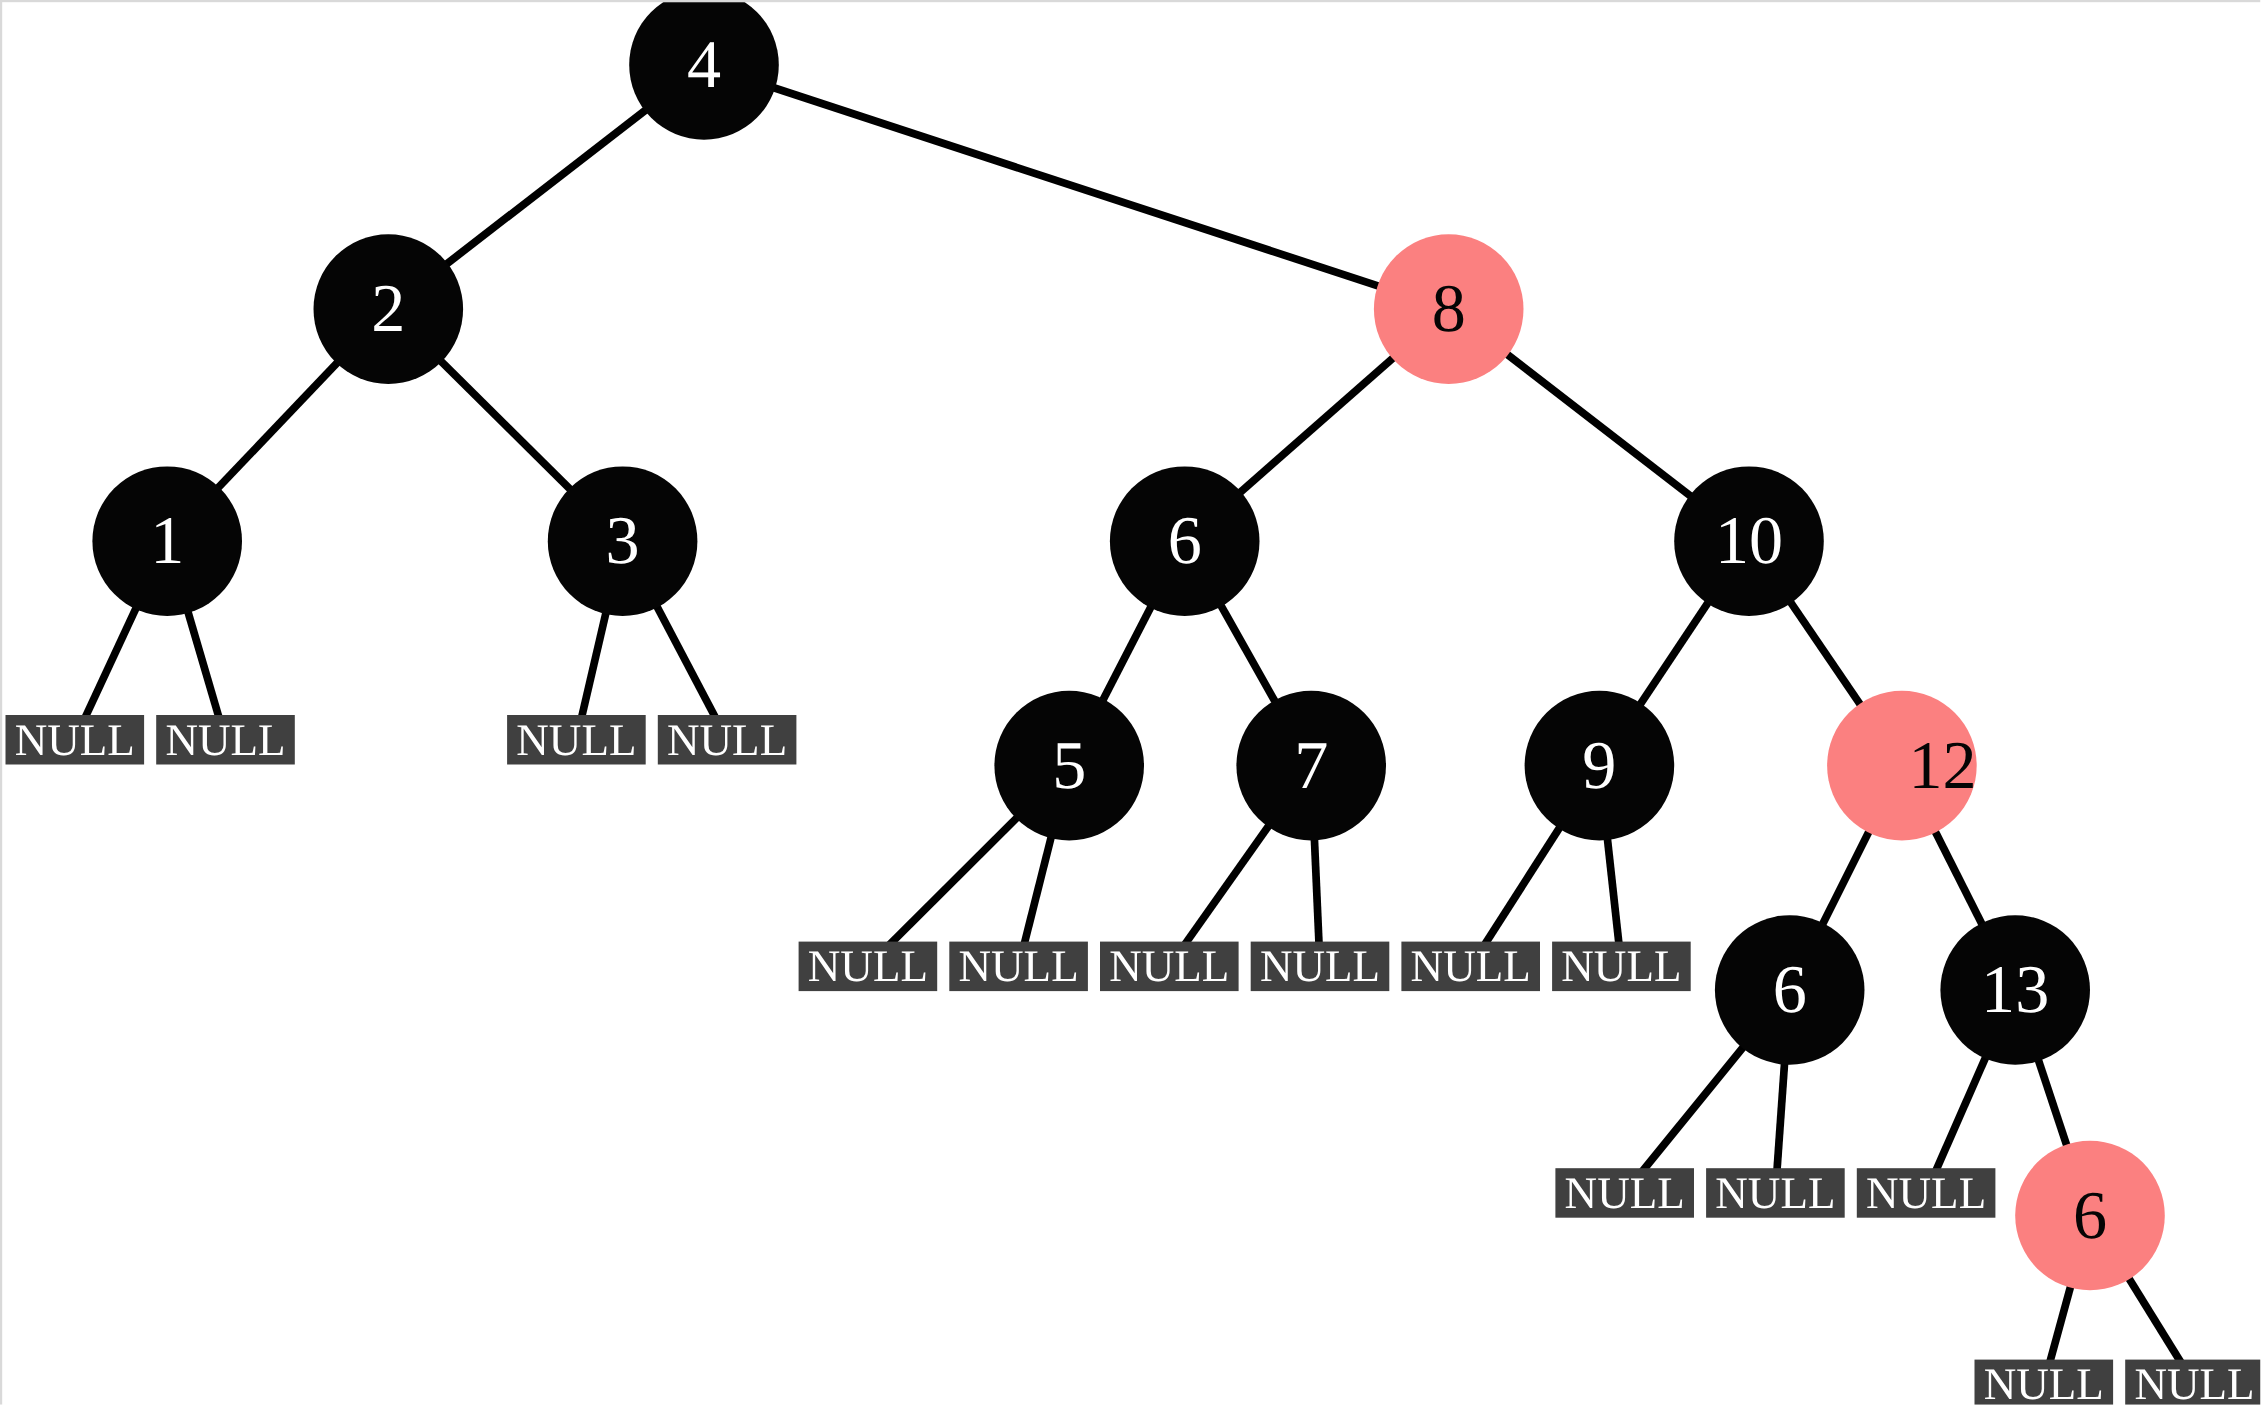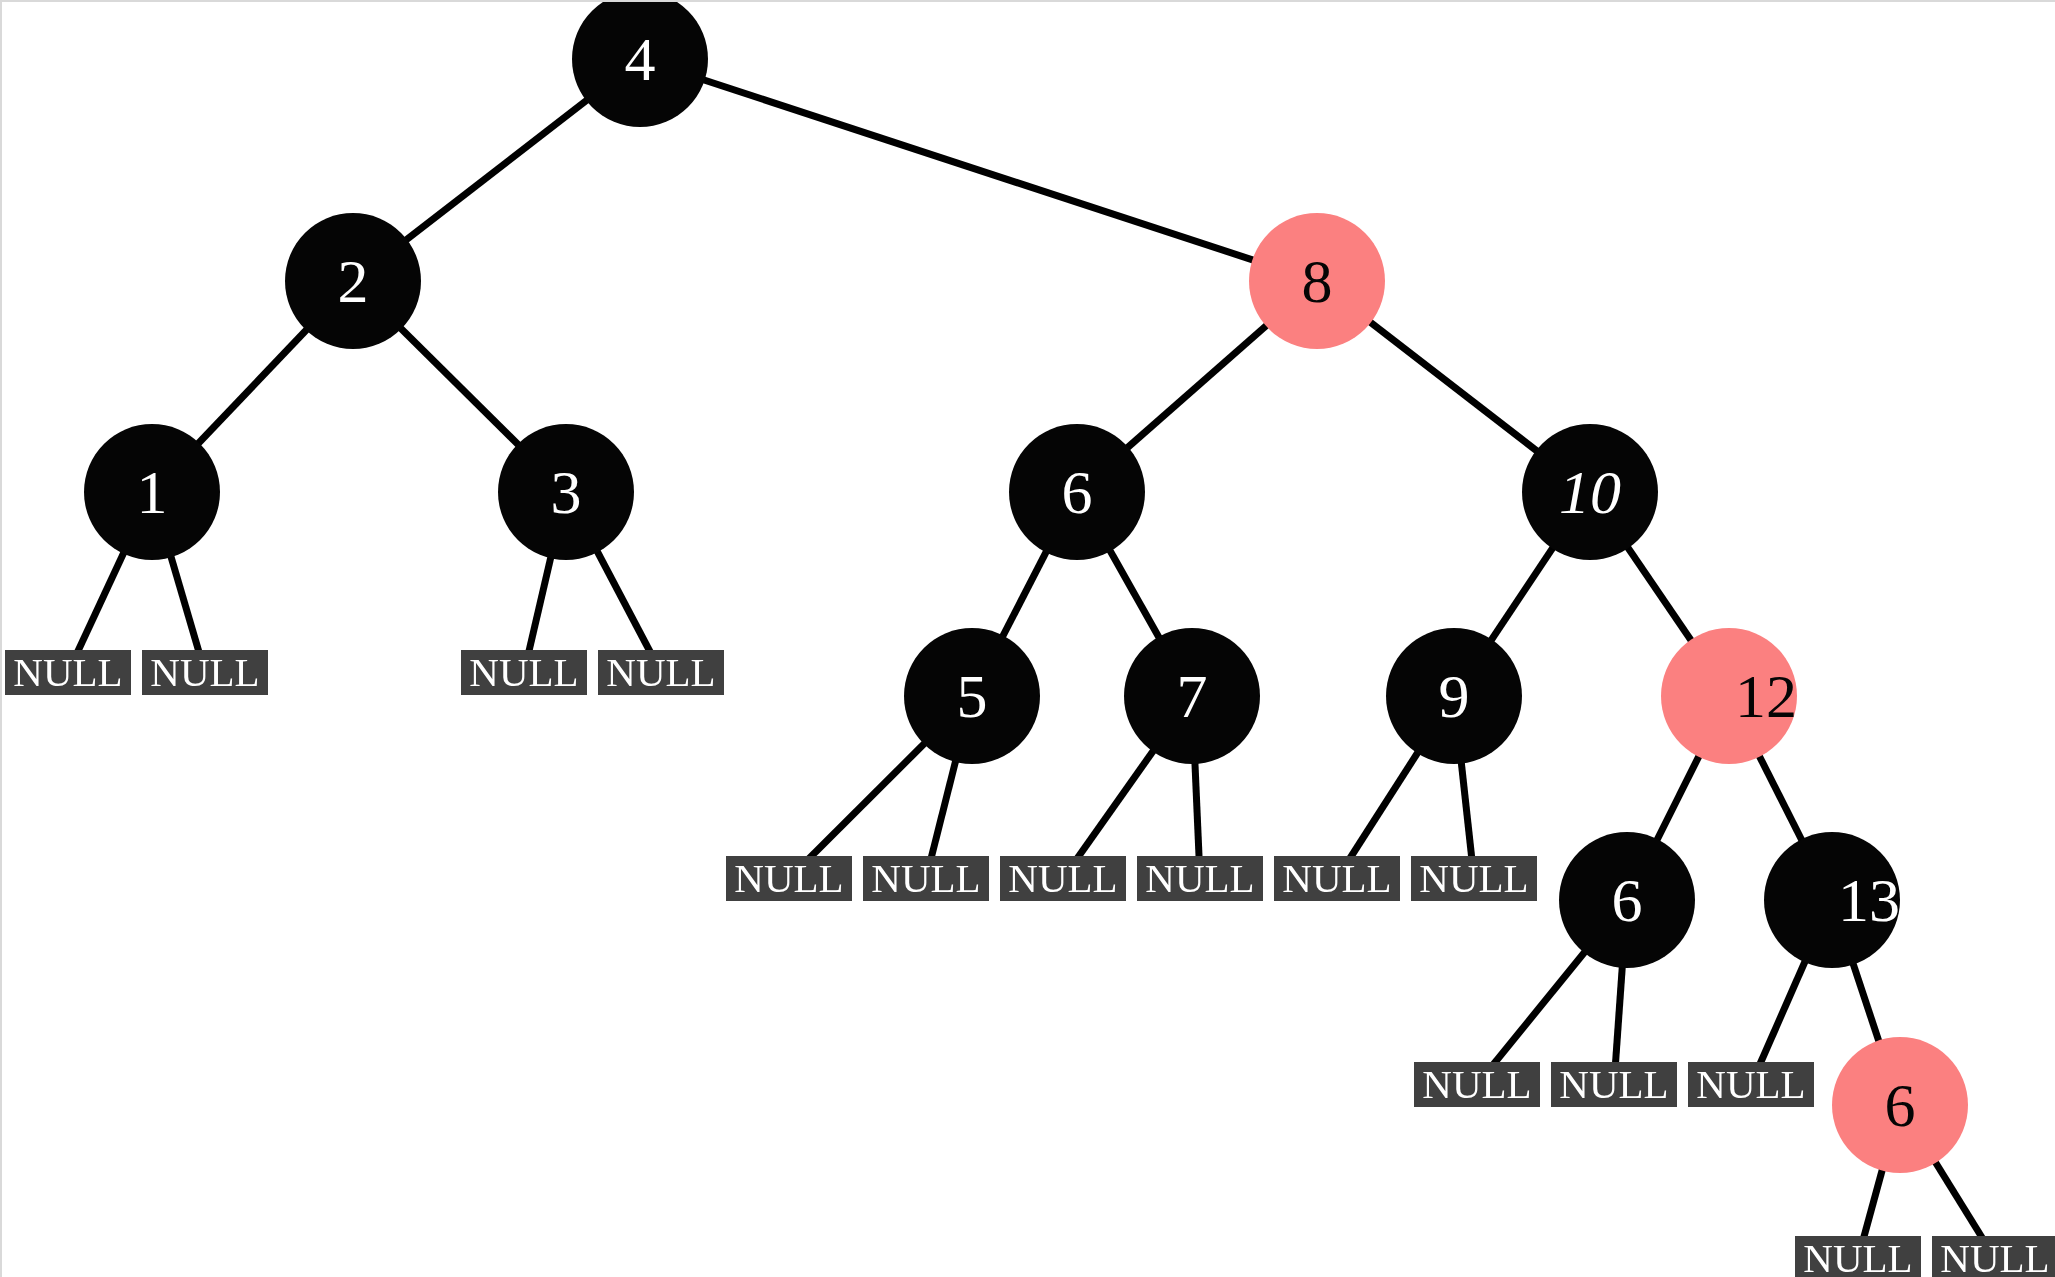--- a/index.html
+++ b/index.html
@@ -112,39 +112,39 @@
       </div>
       <div class="node black" style="left: 82px; top: 422px; width: 136px; height: 136px;">
         <span class="node-label">1</span>
       </div>
       <div class="node black" style="left: 496px; top: 422px; width: 136px; height: 136px;">
         <span class="node-label">3</span>
       </div>
       <div class="node black" style="left: 1007px; top: 422px; width: 136px; height: 136px;">
         <span class="node-label">6</span>
       </div>
-      <div class="node black" style="left: 1520px; top: 422px; width: 136px; height: 136px; font-style: italic;">
+      <div class="node black" style="left: 1520px; top: 422px; width: 136px; height: 136px;">
         <span class="node-label">10</span>
       </div>
       <div class="node black" style="left: 902px; top: 626px; width: 136px; height: 136px;">
         <span class="node-label">5</span>
       </div>
       <div class="node black" style="left: 1122px; top: 626px; width: 136px; height: 136px;">
         <span class="node-label">7</span>
       </div>
       <div class="node black" style="left: 1384px; top: 626px; width: 136px; height: 136px;">
         <span class="node-label">9</span>
       </div>
       <div class="node red" style="left: 1659px; top: 626px; width: 136px; height: 136px; justify-content: flex-end;">
         <span class="node-label">12</span>
       </div>
       <div class="node black" style="left: 1557px; top: 830px; width: 136px; height: 136px;">
         <span class="node-label">6</span>
       </div>
-      <div class="node black" style="left: 1762px; top: 830px; width: 136px; height: 136px; justify-content: flex-end;">
+      <div class="node black" style="left: 1762px; top: 830px; width: 136px; height: 136px;">
         <span class="node-label">13</span>
       </div>
       <div class="node red" style="left: 1830px; top: 1035px; width: 136px; height: 136px;">
         <span class="node-label">6</span>
       </div>
       <div class="nullbox" style="left: 3px; top: 648px; width: 126px; height: 45px;">
         <span class="nullbox-label">NULL</span>
       </div>
       <div class="nullbox" style="left: 140px; top: 648px; width: 126px; height: 45px;">
         <span class="nullbox-label">NULL</span>

